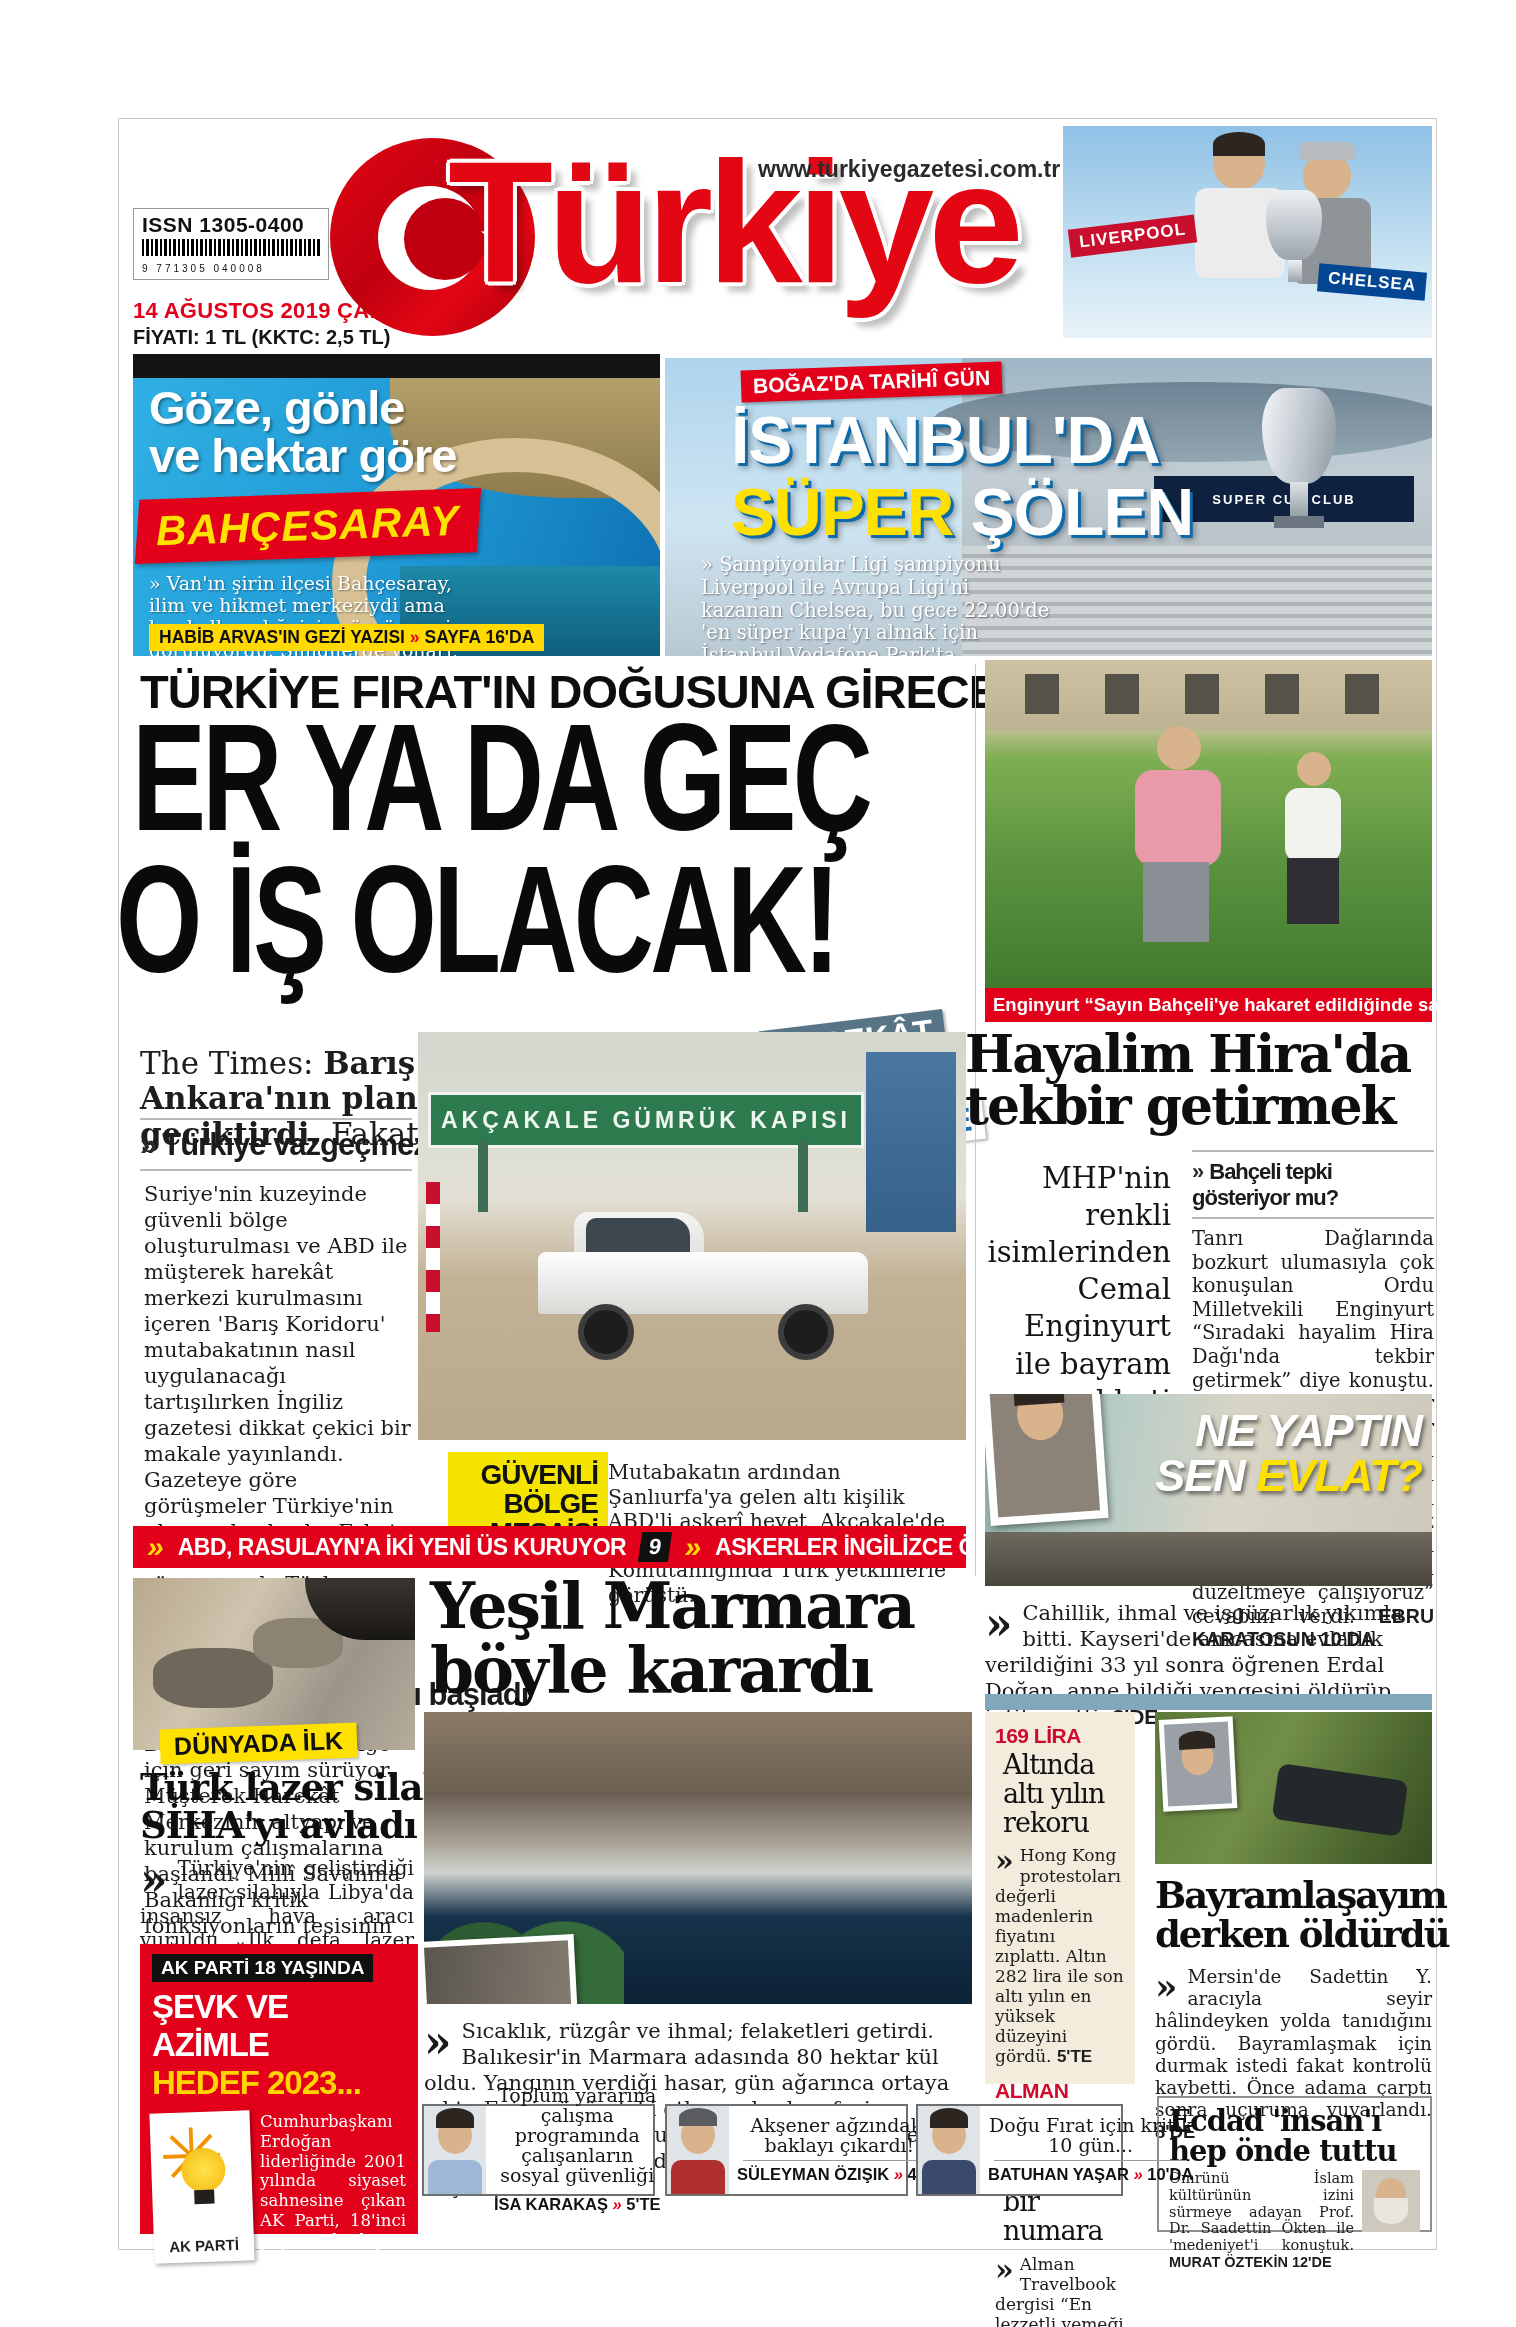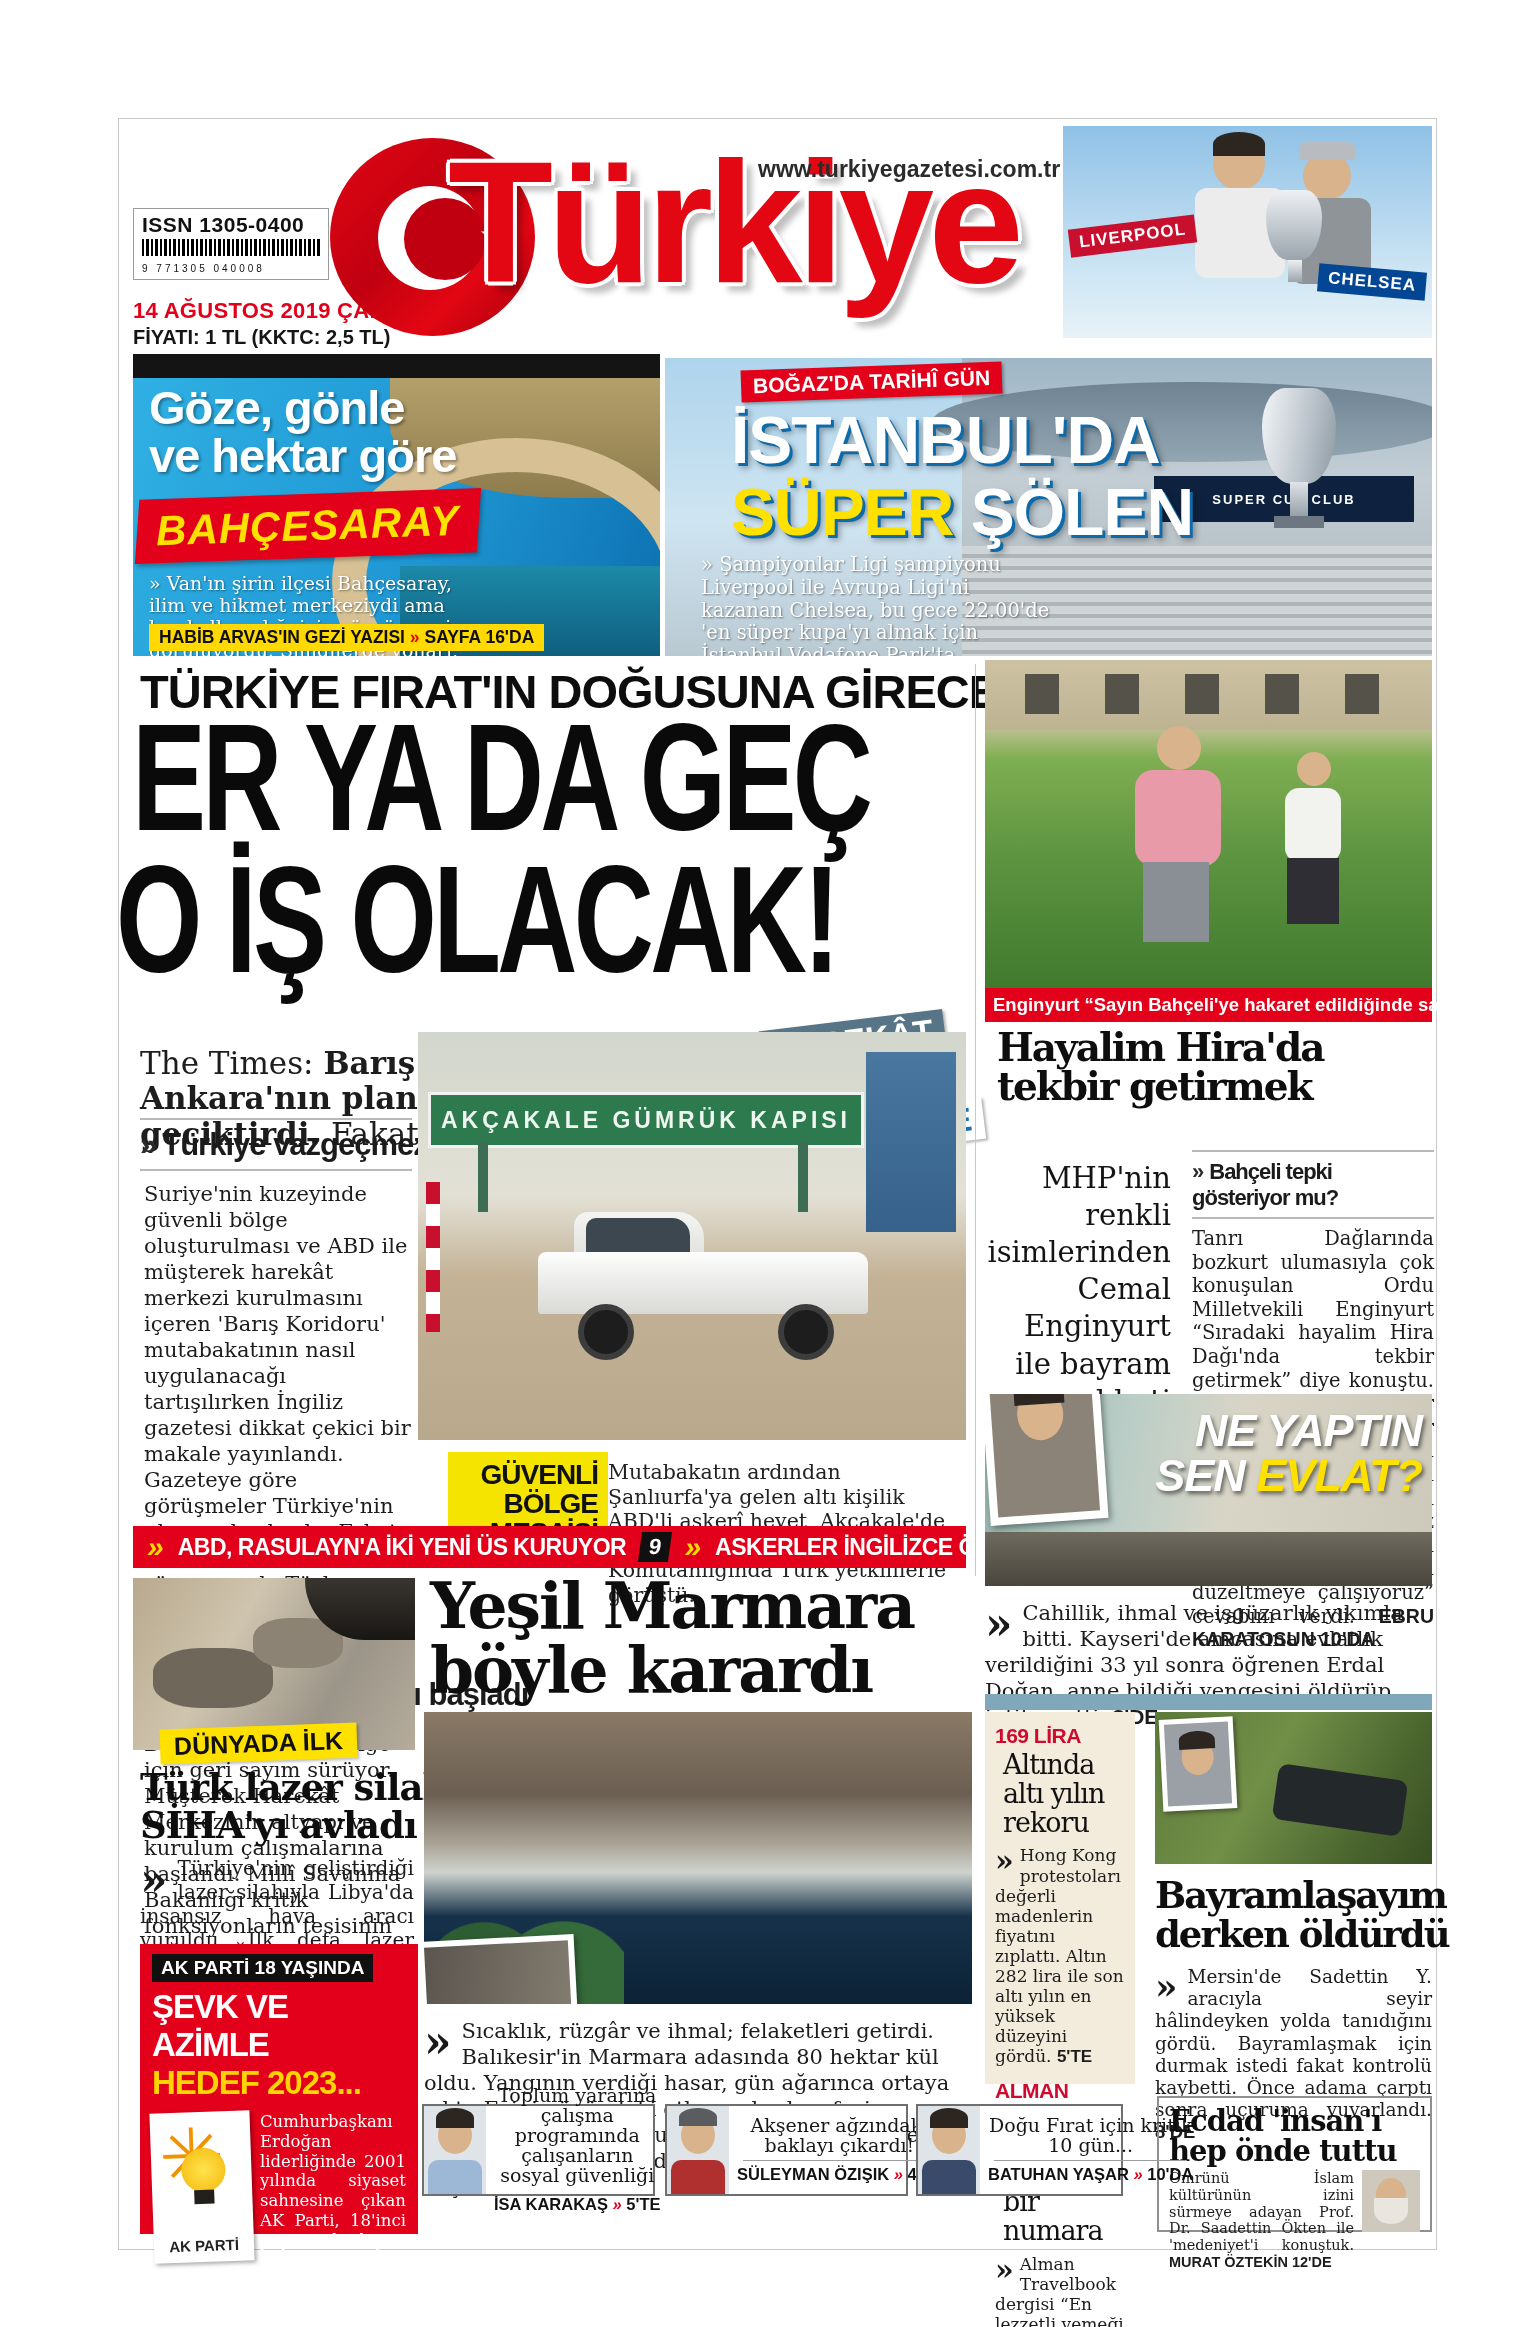--- a/index.html
+++ b/index.html
@@ -113,21 +113,21 @@
              background:linear-gradient(#d8cfae 0%,#cfc6a4 18%,#7fae52 30%,#5c9440 60%,#417a2e 100%);}
   .eng-building{left:0;top:0;width:447px;height:70px;background:linear-gradient(#cdc3a2,#bdb291);}
   .eng-win{position:absolute;top:14px;width:34px;height:40px;background:#55524a;}
   .man-pink-body{left:150px;top:110px;width:86px;height:96px;border-radius:18px;background:#e89aa8;}
   .man-pants{left:158px;top:202px;width:66px;height:80px;background:#8a8f96;}
   .woman-top{left:300px;top:128px;width:56px;height:74px;border-radius:14px;background:#f2f2ee;}
   .woman-skirt{left:302px;top:198px;width:52px;height:66px;background:#2e2e34;}
   .eng-capbar{left:985px;top:988px;width:447px;height:34px;background:#e2001a;color:#fff;font-weight:bold;
               font-size:18.5px;line-height:34px;padding:0 8px;box-sizing:border-box;white-space:nowrap;}
   .headline-serif{font-family:"DejaVu Serif",serif;font-weight:bold;color:#0e0e0e;letter-spacing:-2px;}
-  .eng-h{left:997px;top:1028px;font-size:39px;line-height:1.0;}
+  .eng-h{left:965px;top:1028px;font-size:52px;line-height:1.0;}
   .eng-deck{left:985px;top:1160px;width:186px;font-family:"DejaVu Serif",serif;font-size:29px;line-height:1.28;
             text-align:right;color:#141414;}
   .eng-sub{left:1192px;top:1150px;width:242px;}
   .eng-sub .sec-head{font-size:22px;white-space:normal;}
   .eng-sub .serif-body{font-size:19.5px;line-height:1.21;text-align:justify;margin-top:8px;}
   
   .evlat-photo{left:985px;top:1394px;width:447px;height:192px;overflow:hidden;
                background:linear-gradient(100deg,#8fb0a8 0%,#b9cdc6 30%,#d9d5c6 55%,#cdc9ba 100%);}
   .evlat-crowd{left:0;bottom:0;width:447px;height:54px;background:linear-gradient(#6f6a5e,#4a463d);}
   .evlat-text{right:10px;top:14px;text-align:right;font-weight:900;font-style:italic;font-size:45px;line-height:1.0;

